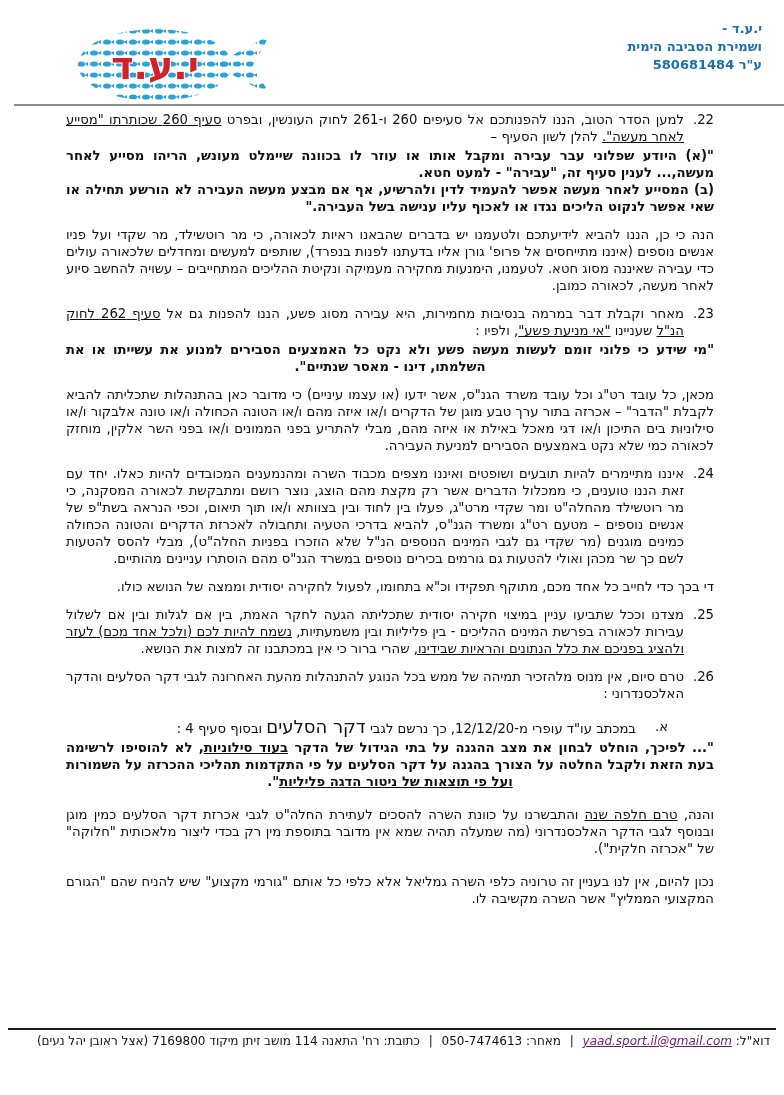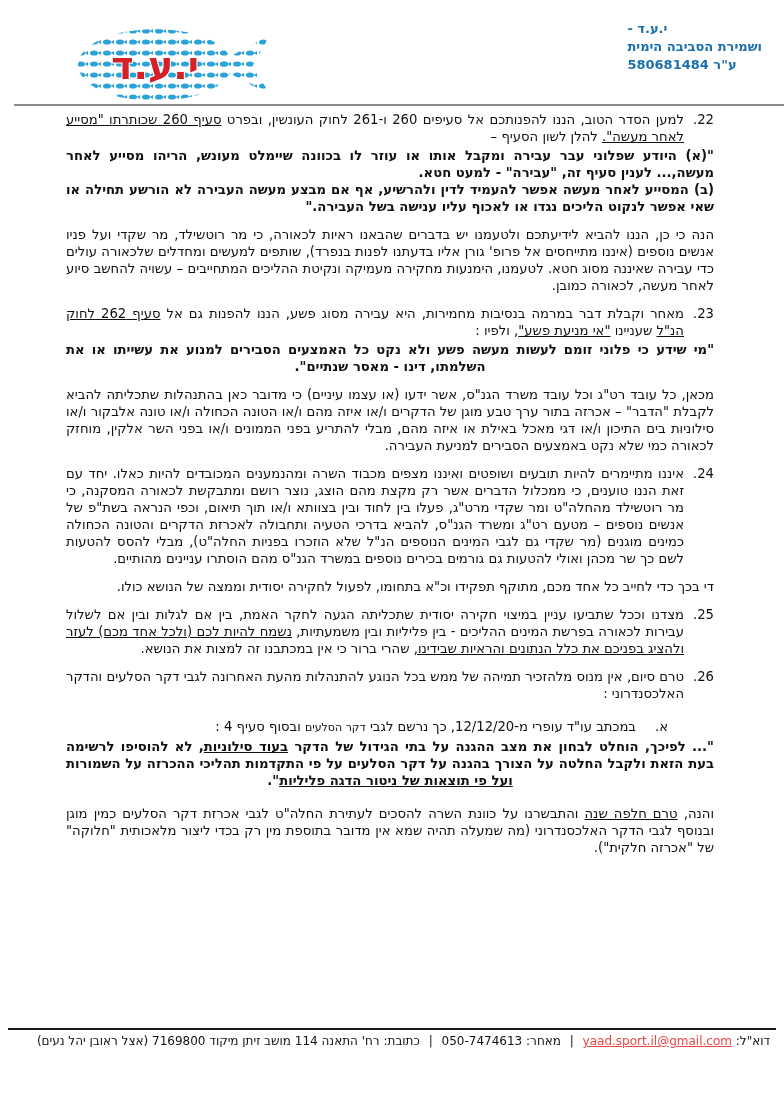--- a/index.html
+++ b/index.html
@@ -3,50 +3,50 @@
 <meta charset="utf-8">
 <style>
   html,body{margin:0;padding:0;}
   body{
     width:784px;height:1095px;background:#ffffff;position:relative;
     font-family:"DejaVu Sans",sans-serif;color:#111;overflow:hidden;
   }
   
   .logo{position:absolute;left:76px;top:26px;}
   .org{
-    position:absolute;right:22px;top:20px;text-align:left;direction:rtl;
+    position:absolute;right:22px;top:20px;text-align:right;direction:rtl;
     color:#1b6fae;font-weight:bold;font-size:13px;line-height:18px;margin-left:20px;
   }
   .header-rule{position:absolute;top:104px;left:14px;right:0;height:2px;background:#8c8c8c;}
   
   .doc{
     position:absolute;top:111px;right:70px;left:66px;
     direction:rtl;text-align:justify;font-size:13.2px;line-height:17px;
   }
   .block{margin-top:11px;}
   .block:first-child{margin-top:0;}
   .block.attach{margin-top:2px;}
   .block.gap{margin-top:16px;}
   .item,.sub{display:flex;}
   .marker{flex:0 0 30px;}
   .sub{padding-right:46px;}
   .sub .marker{flex:0 0 32px;}
   .content{flex:1;}
   .center-last{text-align:justify;text-align-last:center;}
   .b{font-weight:700;}
   .u{text-decoration:underline;}
-  .big{font-size:11px;margin-top:13px;}
+  .big{font-size:18px;margin-top:13px;}
   
   .footer-rule{position:absolute;top:1028px;left:8px;right:8px;height:2px;background:#1a1a1a;}
   .footer{
     position:absolute;top:1033px;right:14px;left:14px;direction:rtl;text-align:right;
     font-size:12px;line-height:16px;color:#111;white-space:nowrap;
   }
   .footer .sep{padding:0 5px;}
-  .footer a{color:#ef4444;text-decoration:underline;}
+  .footer a{color:#701a75;text-decoration:underline;font-style:italic;}
 </style>
 </head>
 <body>
 
 <div class="logo">
   <svg width="196" height="78" viewBox="0 0 196 78">
     <defs>
       <pattern id="fishdots" width="13" height="11" patternUnits="userSpaceOnUse">
         <ellipse cx="5" cy="5" rx="4" ry="2.6" fill="#29a3d8"></ellipse>
         <path d="M8.6 5 L12 2.9 L12 7.1 Z" fill="#29a3d8"></path>
@@ -91,20 +91,21 @@
     <div class="block item">
       <span class="marker">26.</span>
       <span class="content"><span class="">טרם סיום, אין מנוס מלהזכיר תמיהה של ממש בכל הנוגע להתנהלות מהעת האחרונה לגבי דקר הסלעים והדקר האלכסנדרוני :</span></span>
     </div>
     <div class="block sub gap">
       <span class="marker">א.</span>
       <span class="content"><span class="">במכתב עו"ד עופרי מ-12/12/20, כך נרשם לגבי </span><span class="big">דקר הסלעים</span><span class=""> ובסוף סעיף 4 :</span></span>
     </div>
     <div class="block quote attach center-last"><span class="b ">"... לפיכך, הוחלט לבחון את מצב ההגנה על בתי הגידול של הדקר </span><span class="b u ">בעוד סילוניות</span><span class="b ">, לא להוסיפו לרשימה בעת הזאת ולקבל החלטה על הצורך בהגנה על דקר הסלעים על פי התקדמות תהליכי ההכרזה על השמורות </span><span class="b u ">ועל פי תוצאות של ניטור הדגה פליליות</span><span class="b ">".</span></div>
     <div class="block plain gap"><span class="">והנה, </span><span class="u ">טרם חלפה שנה</span><span class=""> והתבשרנו על כוונת השרה להסכים לעתירת החלה"ט לגבי אכרזת דקר הסלעים כמין מוגן ובנוסף לגבי הדקר האלכסנדרוני (מה שמעלה תהיה שמא אין מדובר בתוספת מין רק בכדי ליצור מלאכותית "חלוקה" של "אכרזה חלקית").</span></div>
+    <div class="block plain gap"><span class="">נכון להיום, אין לנו בעניין זה טרוניה כלפי השרה גמליאל אלא כלפי כל אותם "גורמי מקצוע" שיש להניח שהם "הגורם המקצועי הממליץ" אשר השרה מקשיבה לו.</span></div>
   </div>
 
 <div class="footer-rule"></div>
 <div class="footer">
   <span>דוא"ל:</span>
   <a href="#">yaad.sport.il@gmail.com</a>
   <span class="sep">|</span>
   <span>מאחר:</span>
   <span>050-7474613</span>
   <span class="sep">|</span>

